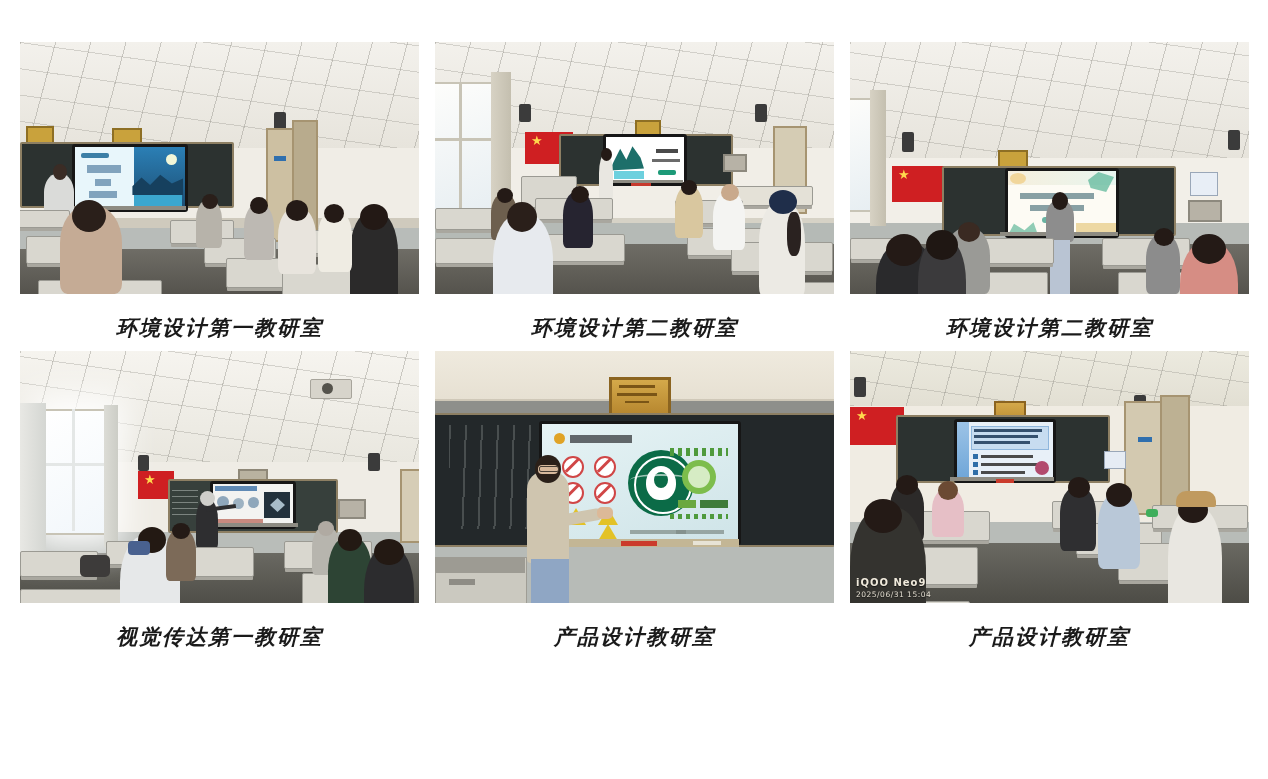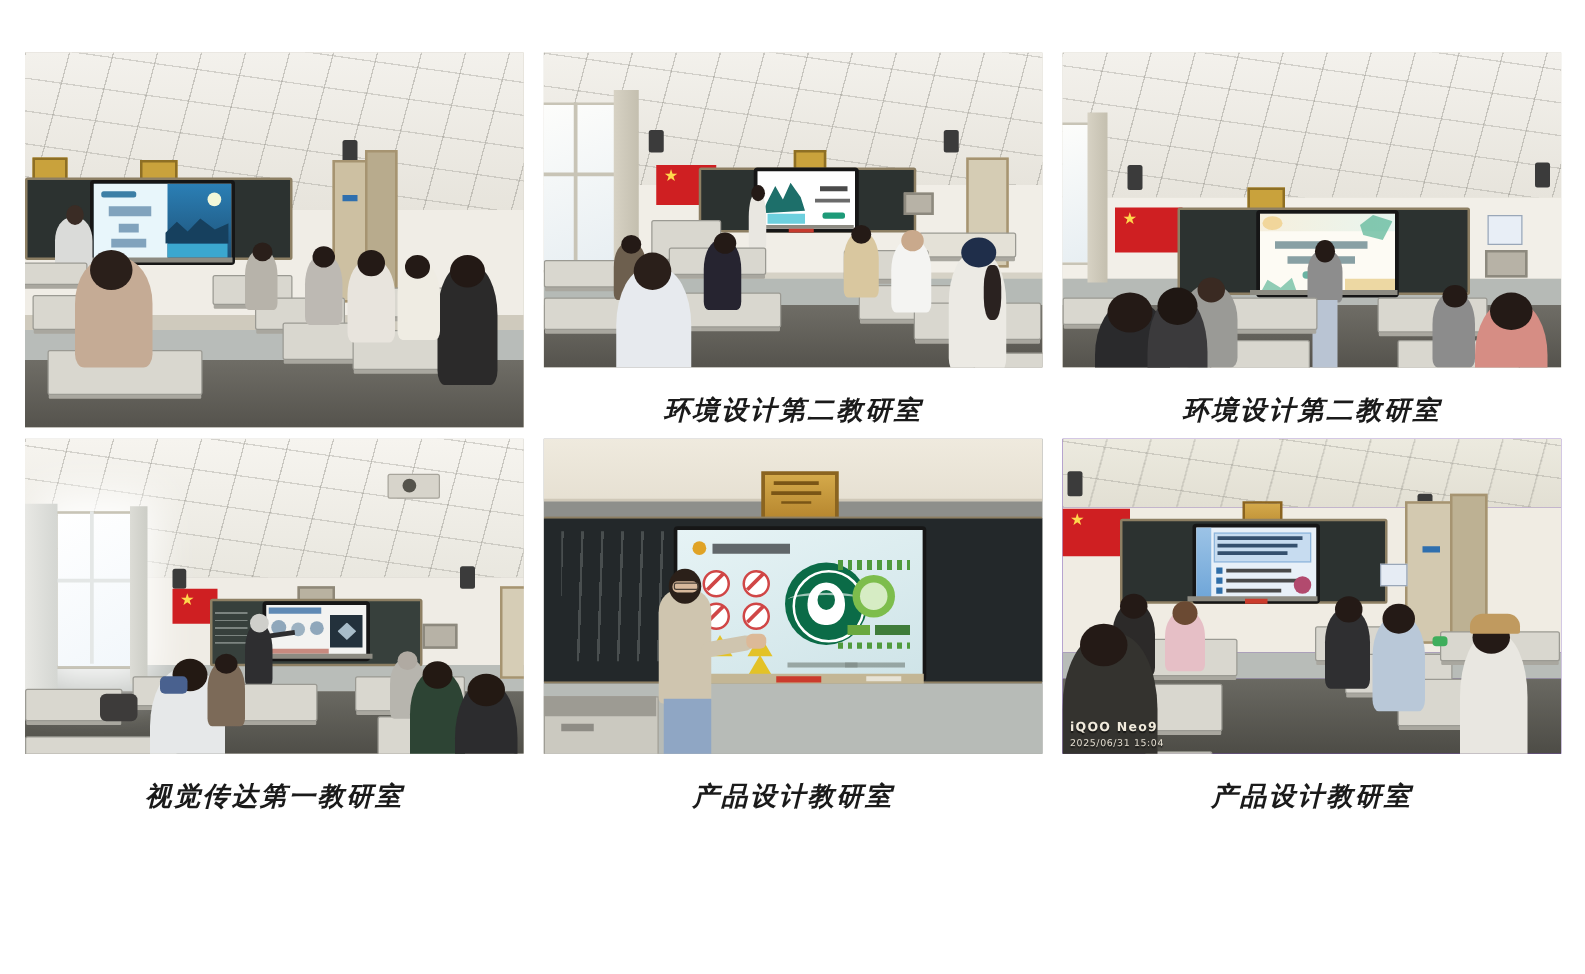--- a/index.html
+++ b/index.html
@@ -125,20 +125,21 @@
         <div class="head" style="left:182px;top:152px;width:16px;height:15px;background:#2a1f1a"></div>
         <div class="person" style="left:224px;top:162px;width:30px;height:56px;background:#bdb9b3"></div>
         <div class="head" style="left:230px;top:155px;width:18px;height:17px;background:#241a16"></div>
         <div class="person" style="left:258px;top:166px;width:38px;height:66px;background:#e8e4dd"></div>
         <div class="head" style="left:266px;top:158px;width:22px;height:21px;background:#241a16"></div>
         <div class="person" style="left:330px;top:170px;width:48px;height:96px;background:#2b2a2a"></div>
         <div class="head" style="left:340px;top:162px;width:28px;height:26px;background:#231915"></div>
         <div class="person" style="left:298px;top:168px;width:34px;height:62px;background:#efece3"></div>
         <div class="head" style="left:304px;top:162px;width:20px;height:19px;background:#241a16"></div>
       </div>
+      <div class="caption">环境设计第一教研室</div>
     </div>
 
     <div class="cell">
       <div class="photo" style="background:#d6d2c6">
         <div class="ceiling">
             <div class="ceilgrid"></div>
           </div>
         <div class="wallU" style="background:#f1eee7"></div>
         <div class="wallL" style="top:72%;height:8%;background:#b5bab6"></div>
         <div class="floor" style="top:80%"></div>
@@ -398,21 +399,21 @@
         <div style="position:absolute;left:104px;top:115px;width:18px;height:4px;border:1px solid #4a4036;border-radius:2px"></div>
         <div style="position:absolute;left:126px;top:160px;width:42px;height:12px;background:#cfc5af;border-radius:6px;transform:rotate(-10deg)"></div>
         <div style="position:absolute;left:162px;top:156px;width:16px;height:12px;background:#dcb998;border-radius:5px"></div>
         <div style="position:absolute;left:96px;top:208px;width:38px;height:82px;background:#8fa6c4"></div>
 
       </div>
       <div class="caption">产品设计教研室</div>
     </div>
 
     <div class="cell">
-      <div class="photo" style="background:#4c1d95">
+      <div class="photo" style="background:#a21caf">
         <div class="ceiling" style="height:22%;background:linear-gradient(#eceadf,#e2dfd3)">
             <div class="ceilgrid"></div>
           </div>
         <div class="wallU" style="top:22%;height:46%;background:#f0ece3"></div>
         <div class="wallL" style="top:68%;height:8%;background:#b8bcb8"></div>
         <div class="floor" style="top:76%;background:linear-gradient(#6a6962,#4d4c46)"></div>
 
         <div class="spk" style="left:4px;top:26px;width:12px;height:20px"></div>
         <div class="spk" style="left:284px;top:44px;width:12px;height:20px"></div>
 

